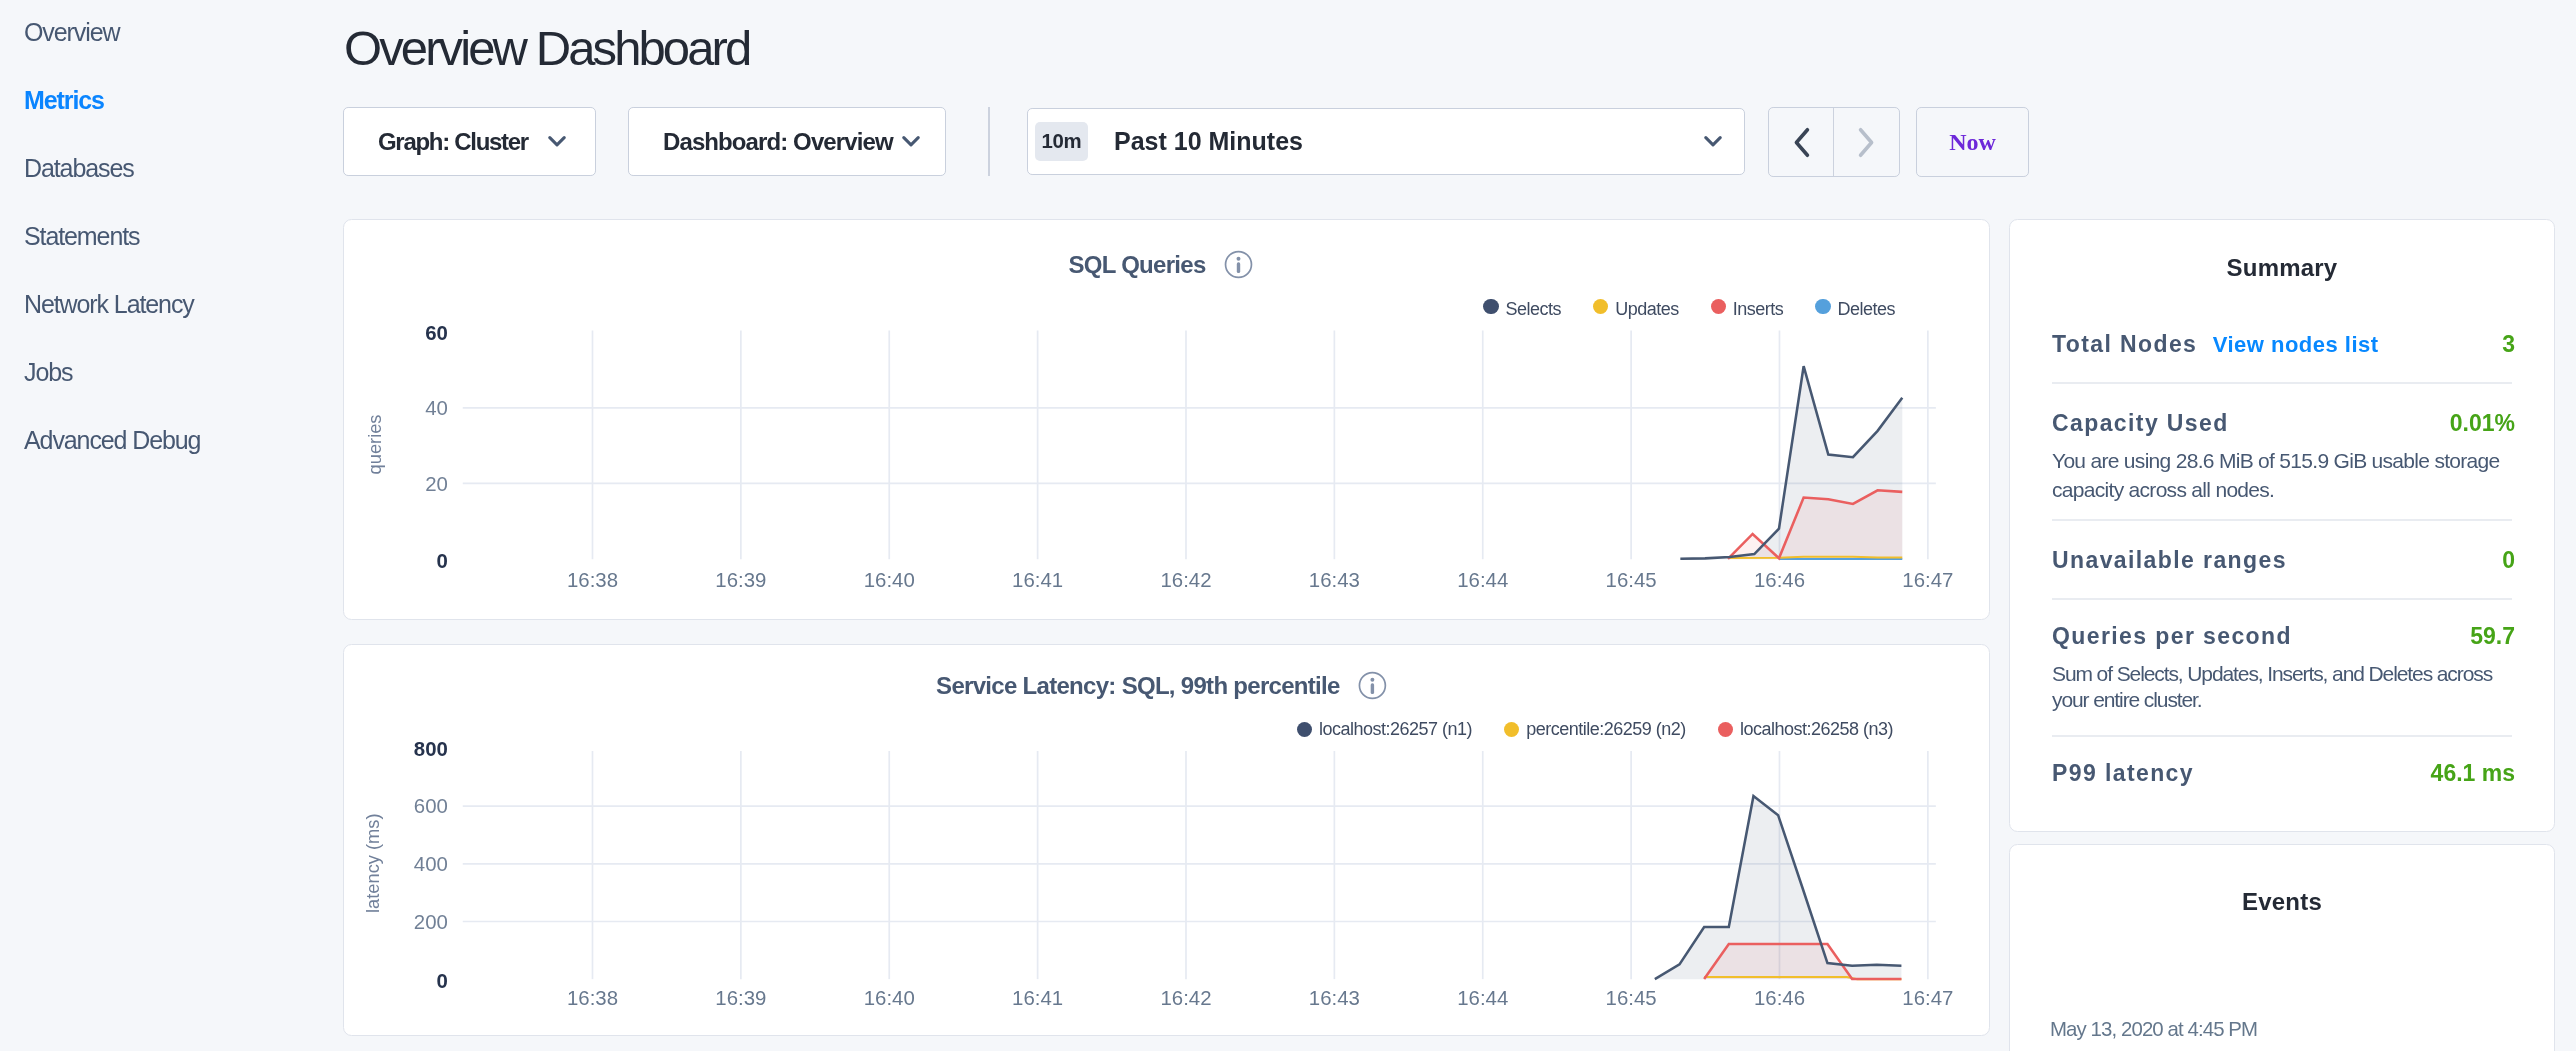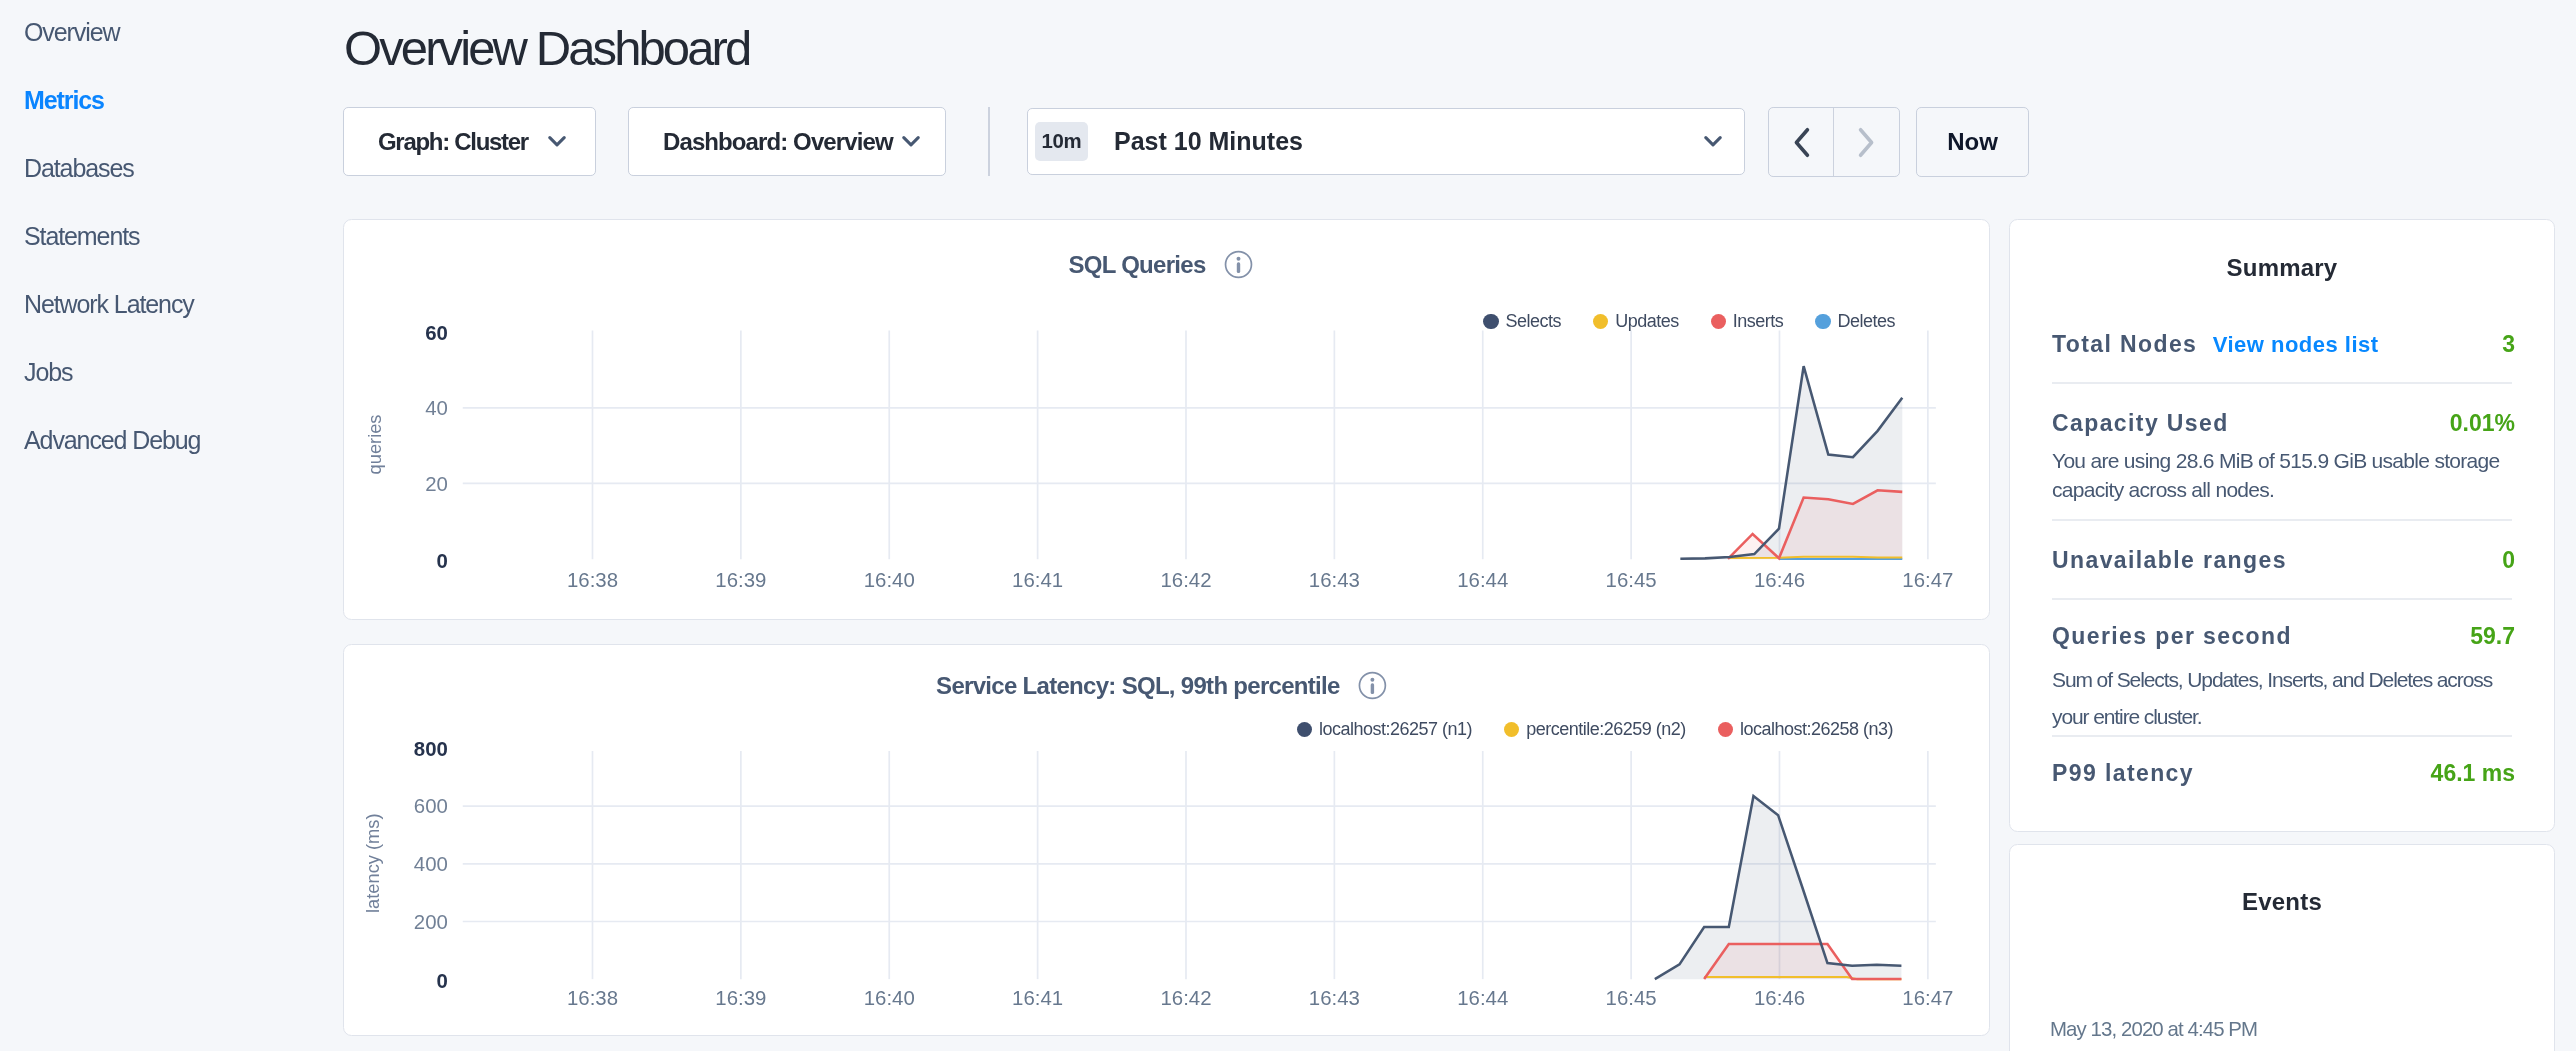--- a/index.html
+++ b/index.html
@@ -60,21 +60,21 @@
         <polyline points="17,3 4,18 17,33" fill="none" stroke="#394455" stroke-width="4.2" stroke-linecap="round" stroke-linejoin="round"></polyline>
       </svg>
   </div>
   <div style="width:65px; height:100%; display:flex; align-items:center; justify-content:center;">
     <svg width="17" height="31" viewBox="0 0 20 36">
         <polyline points="3,3 16,18 3,33" fill="none" stroke="#b7bfcb" stroke-width="4.2" stroke-linecap="round" stroke-linejoin="round"></polyline>
       </svg>
   </div>
 </div>
 <div class="btn ghost" style="left:1916px; top:107px; width:113px; height:70px; justify-content:center;">
-  <span style="font-weight:bold; font-size:24px; color:#0f172a;">Now</span>
+  <span style="font-weight:bold; font-size:24px; color:#6d28d9;font-family:Liberation Serif, serif;">Now</span>
 </div>
 
 <div class="panel" style="left:343px; top:219px; width:1647px; height:401px;">
   <svg width="1647" height="401" viewBox="0 0 1937 471" style="position:absolute; left:-1.7px; top:-1.7px;">
 
     <g stroke="#e6eaf2" stroke-width="2">
       <line x1="294.6" y1="132" x2="294.6" y2="401"></line>
       <line x1="469.1" y1="132" x2="469.1" y2="401"></line>
       <line x1="643.6" y1="132" x2="643.6" y2="401"></line>
       <line x1="818.1" y1="132" x2="818.1" y2="401"></line>
@@ -120,21 +120,21 @@
 
   <div class="abs" style="left:0; right:0; top:30px; display:flex; align-items:center; justify-content:center; transform:translateX(-6px);">
     <span style="font-size:24px; font-weight:bold; color:#475872; letter-spacing:-0.7px;">SQL Queries</span>
     <svg width="29" height="29" viewBox="0 0 34 34" style="margin-left:18px;">
       <circle cx="17" cy="17" r="15.2" fill="none" stroke="#8391a9" stroke-width="2"></circle>
       <circle cx="17" cy="10.2" r="2.3" fill="#8391a9"></circle>
       <rect x="15" y="14.5" width="4" height="12.5" rx="1.8" fill="#8391a9"></rect>
     </svg>
   </div>
 
-  <div class="abs" style="top:79px; right:94px; display:flex; align-items:center; font-size:18px; color:#3f4b61; letter-spacing:-0.5px; white-space:nowrap;margin-top:12px;">
+  <div class="abs" style="top:79px; right:94px; display:flex; font-size:18px; color:#3f4b61; letter-spacing:-0.5px; white-space:nowrap;">
     <span style="width:15.3px;height:15.3px;border-radius:50%;background:#3f4f6e;"></span>
       <span style="margin-left:6.8px;">Selects</span>
     <span style="width:15.3px;height:15.3px;border-radius:50%;background:#f1be2b;margin-left:32px;"></span>
       <span style="margin-left:6.8px;">Updates</span>
     <span style="width:15.3px;height:15.3px;border-radius:50%;background:#ea5f5f;margin-left:32px;"></span>
       <span style="margin-left:6.8px;">Inserts</span>
     <span style="width:15.3px;height:15.3px;border-radius:50%;background:#55a0dc;margin-left:32px;"></span>
       <span style="margin-left:6.8px;">Deletes</span>
   </div>
 </div>
@@ -220,21 +220,21 @@
   <div class="abs" style="left:42px; top:327px; width:463px; display:flex; align-items:baseline;">
     <span class="sumlabel">Unavailable ranges</span>
     <span class="greenval" style="margin-left:auto;">0</span>
   </div>
   <div class="hdivider" style="top:378px;"></div>
 
   <div class="abs" style="left:42px; top:403px; width:463px; display:flex; align-items:baseline;">
     <span class="sumlabel">Queries per second</span>
     <span class="greenval" style="margin-left:auto;">59.7</span>
   </div>
-  <div class="abs sumtext" style="left:42px; top:441px; width:476px; line-height:37px; white-space:nowrap; letter-spacing:-1.1px;">Sum of Selects, Updates, Inserts, and Deletes across<br>your entire cluster.</div>
+  <div class="abs sumtext" style="left:42px; top:441px; width:476px; line-height:26px; white-space:nowrap; letter-spacing:-1.1px;">Sum of Selects, Updates, Inserts, and Deletes across<br>your entire cluster.</div>
   <div class="hdivider" style="top:515px;"></div>
 
   <div class="abs" style="left:42px; top:540px; width:463px; display:flex; align-items:baseline;">
     <span class="sumlabel">P99 latency</span>
     <span class="greenval" style="margin-left:auto;">46.1 ms</span>
   </div>
 </div>
 
 <div class="panel" style="left:2009px; top:844px; width:546px; height:238px;">
   <div class="abs" style="left:0; right:0; top:43px; text-align:center; font-size:24px; font-weight:bold; color:#242a35; letter-spacing:0.2px;">Events</div>

